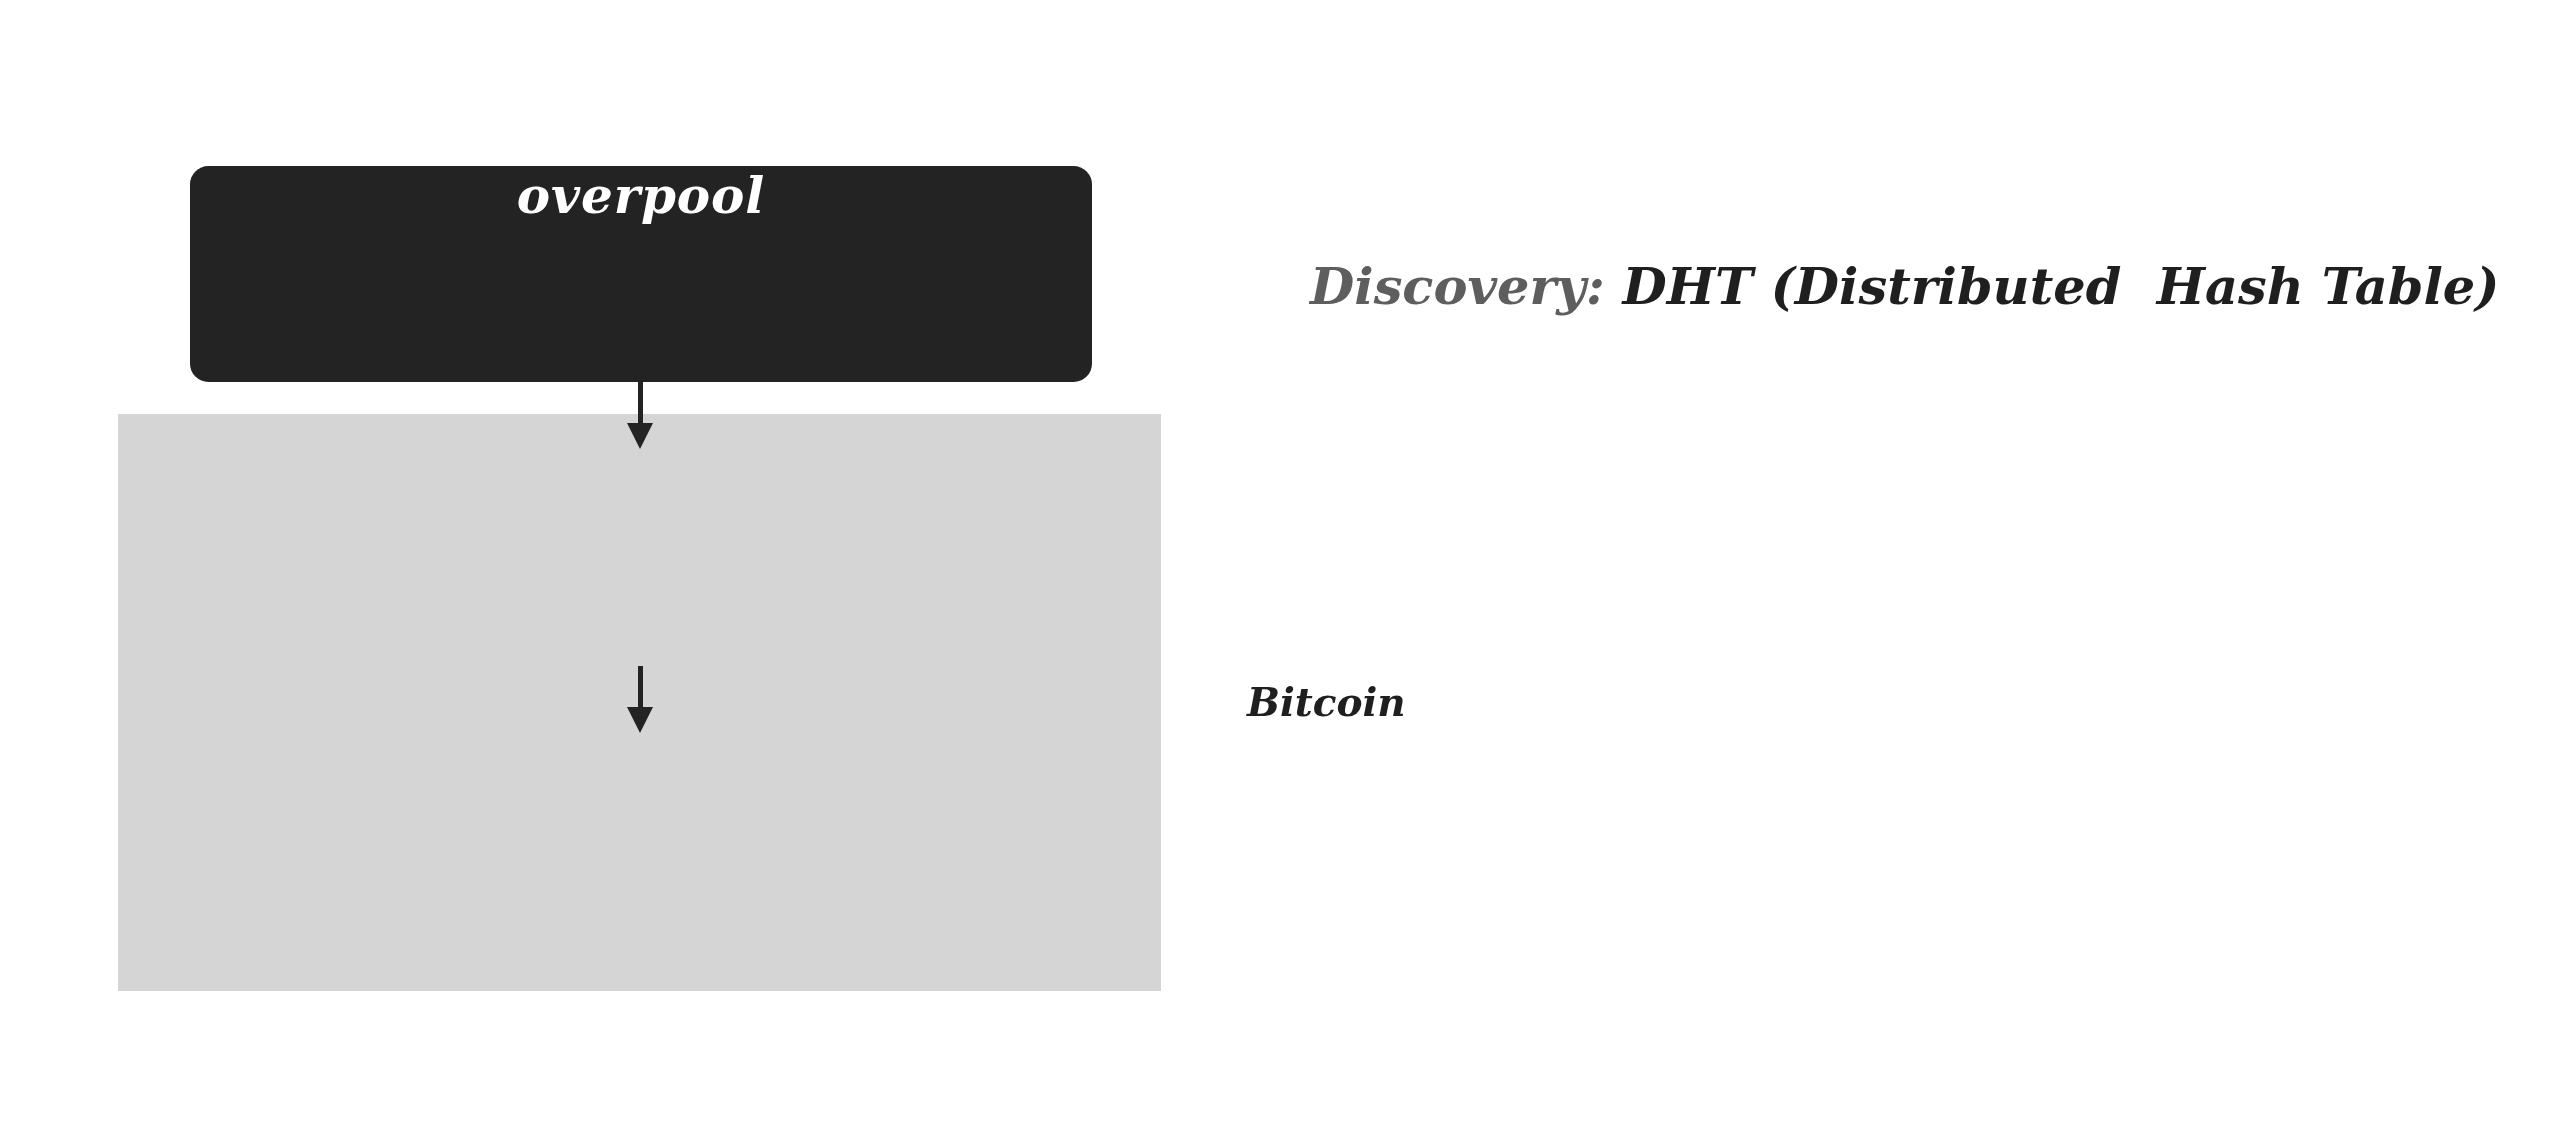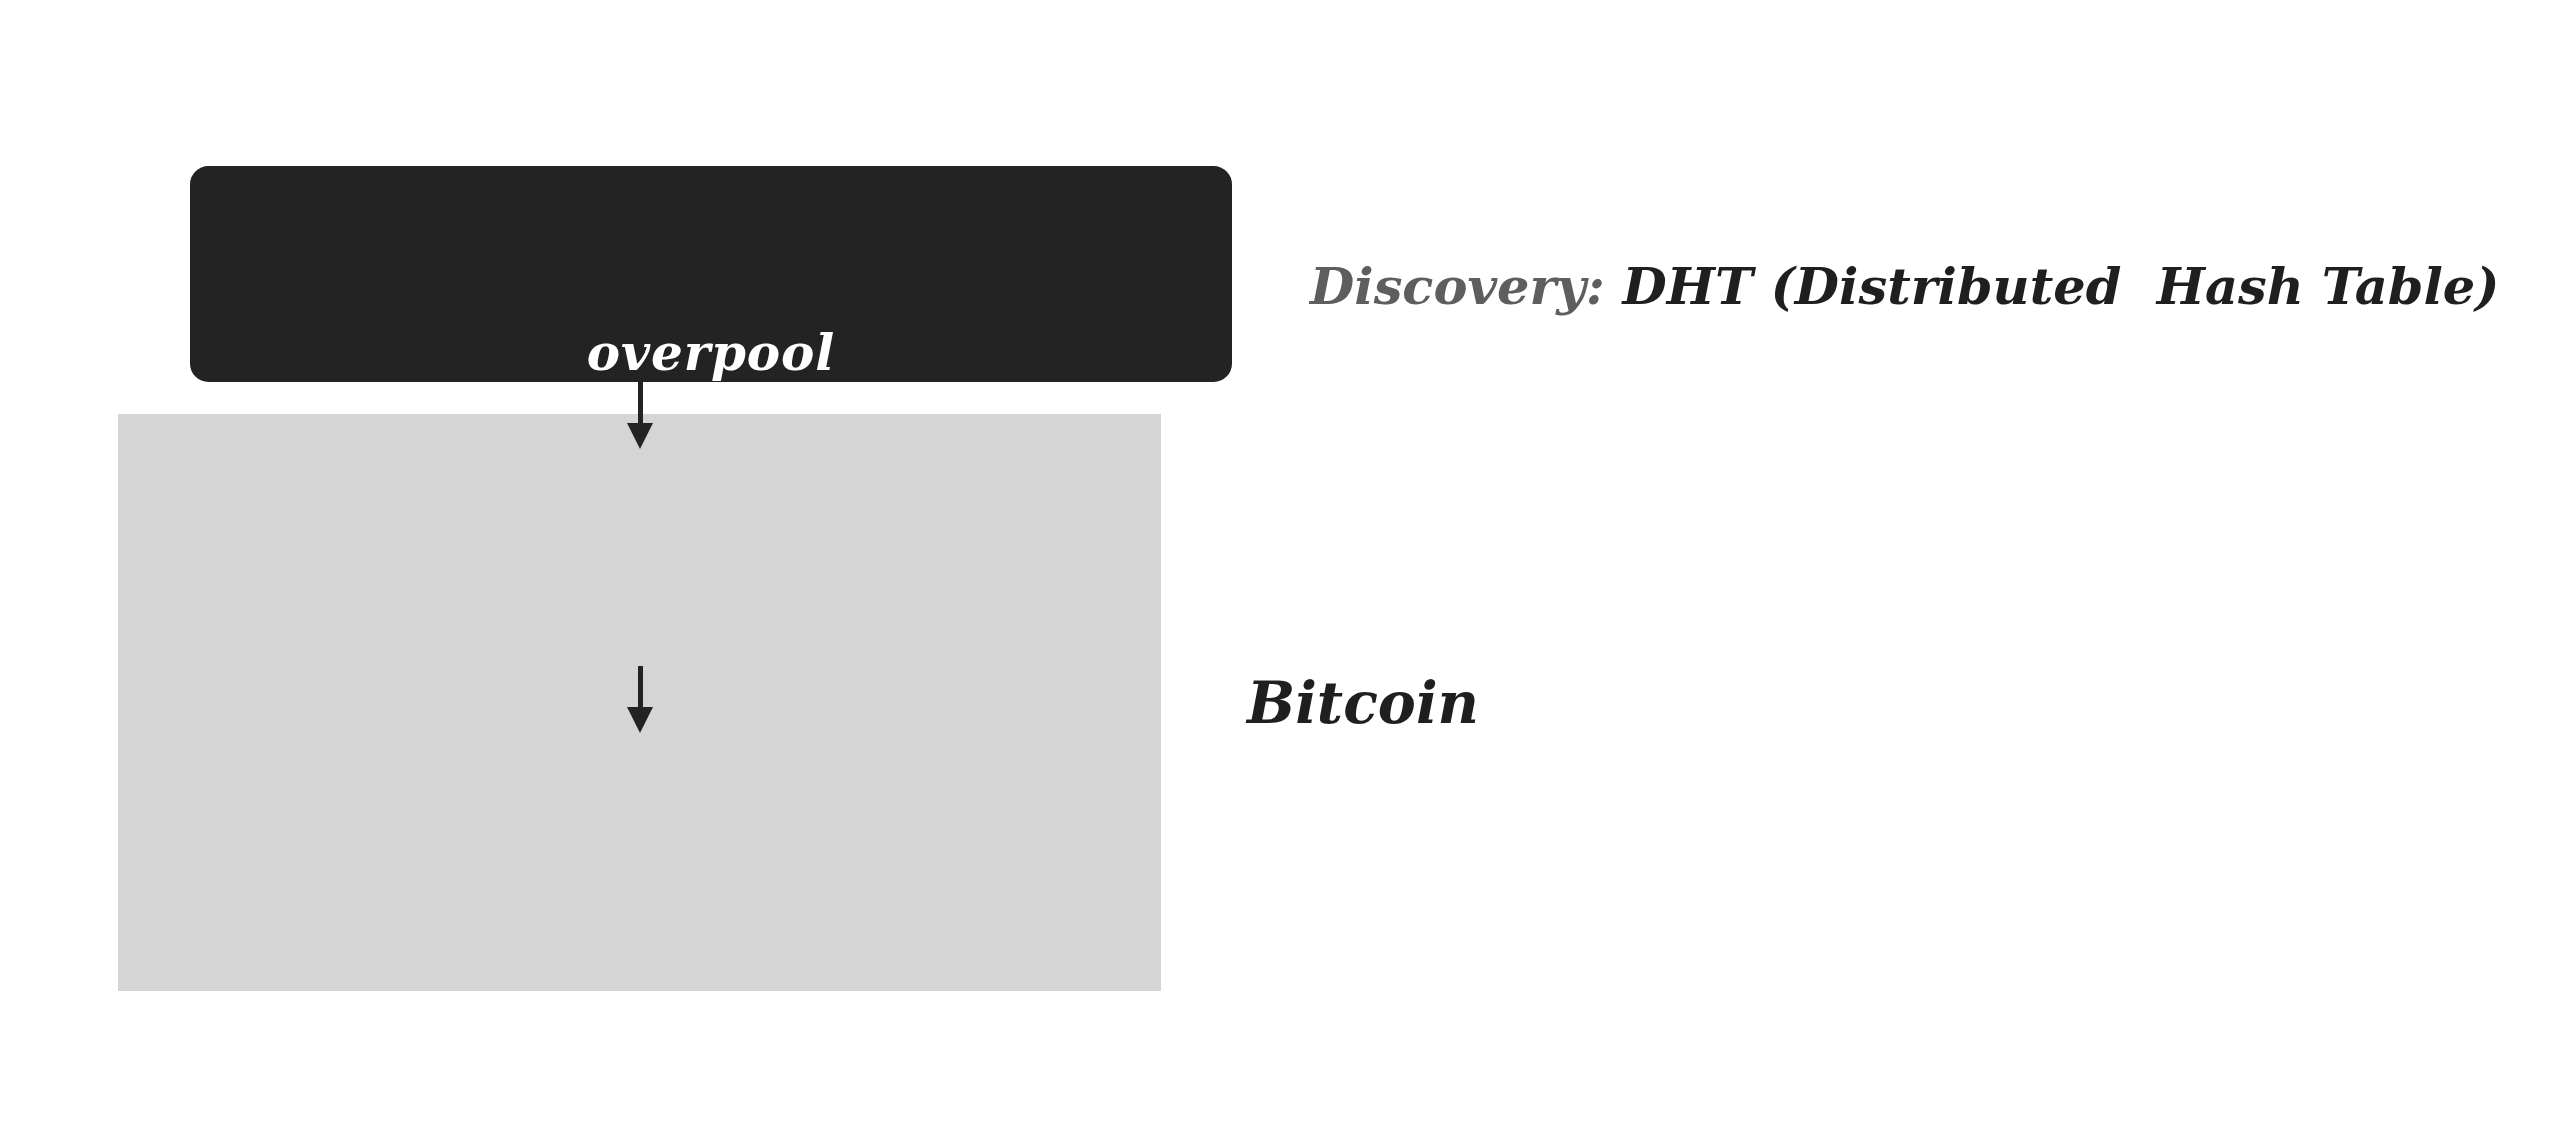--- a/index.html
+++ b/index.html
@@ -21,25 +21,25 @@
     position: absolute;
     left: 118px;
     top: 414px;
     width: 1043px;
     height: 577px;
     background: var(--color-container-fill, #d5d5d5);
   }
   .node {
     position: absolute;
     left: 190px;
-    width: 1042px;
+    width: 902px;
     background: var(--color-node-fill, #232323);
     border-radius: 18.4px;
     display: flex;
-    align-items: flex-end;
+    align-items: flex-start;
     justify-content: center;
   }
   .node-label {
     color: var(--color-node-text, #ffffff);
     font-size: 50px;
     font-weight: bold;
     font-style: italic;
     letter-spacing: 0.9px;
   }
   .node-overpool { top: 166px;  height: 216px; }
@@ -80,21 +80,21 @@
   .anno-discovery   { top: 201px; }
   .anno-replication { top: 288px; }
   .anno-key   { color: var(--color-label-gray, #5e5e5e); }
   .anno-value { color: var(--color-value-dark, #1f1f1f); }
   .anno-value-green { color: var(--color-value-green, #5dbb63); }
 
   .bitcoin-label {
     position: absolute;
     left: 1247px;
     top: 674px;
-    font-size: 57px;
+    font-size: 39px;
     line-height: 57px;
     font-weight: bold;
     font-style: italic;
     color: var(--color-value-dark, #1f1f1f);
   }
 </style>
 </head>
 <body>
 
 <div class="canvas">

